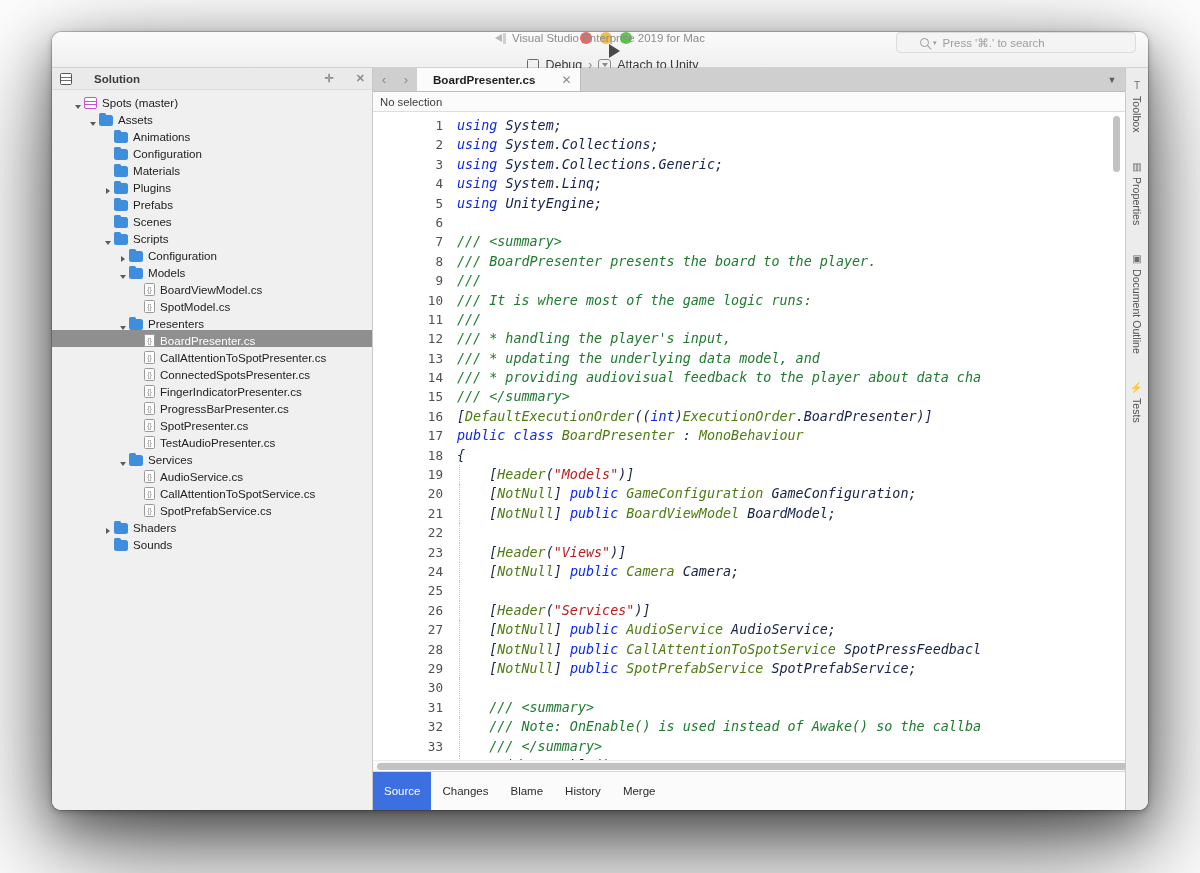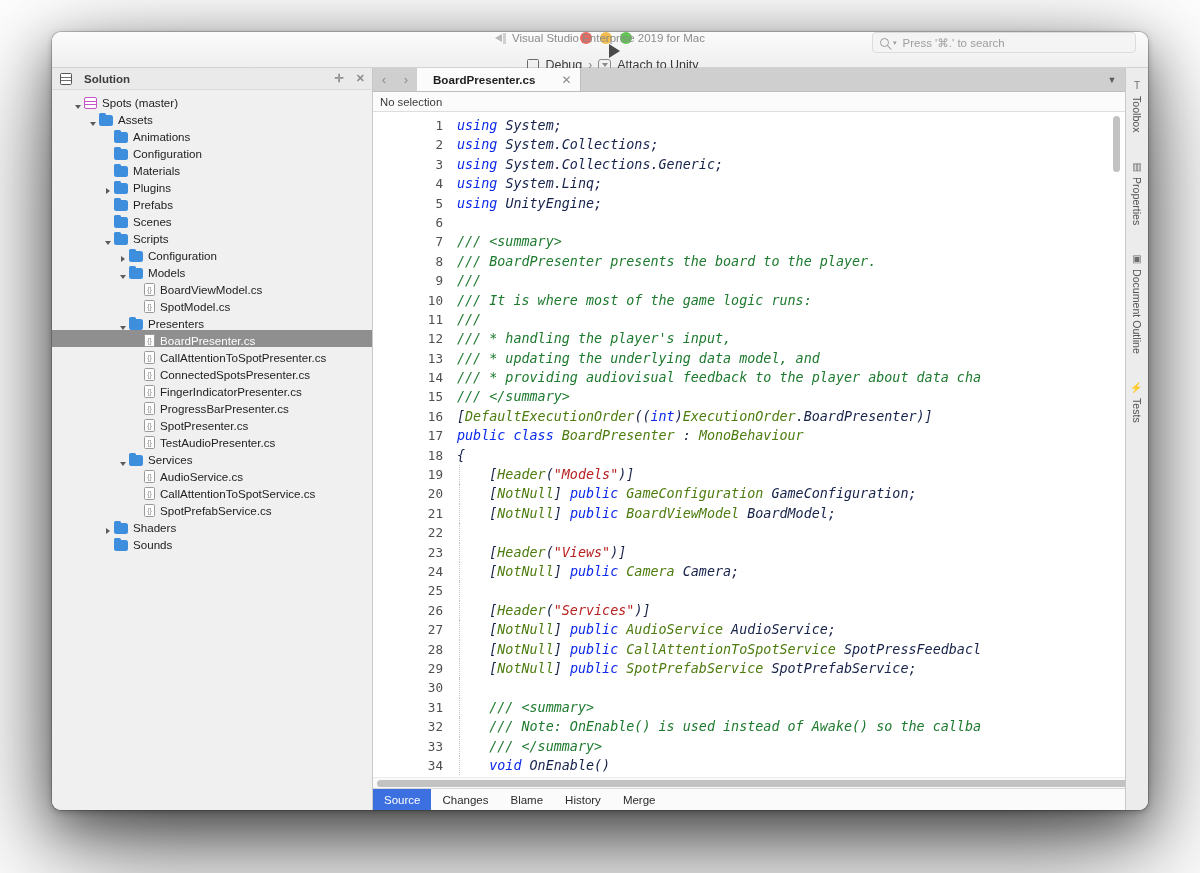--- a/index.html
+++ b/index.html
@@ -87,24 +87,24 @@
     border-top: 4.5px solid transparent;
     border-bottom: 4.5px solid transparent;
   }
   .vs-logo::after {
     content: ""; position: absolute; right: 0; top: 0;
     width: 3px; height: 11px; background: #d0d0d0;
   }
 
   .search-box {
     position: absolute; right: 12px;
-    width: 264px; height: 21px;
+    width: 240px; height: 21px;
     background: #f4f4f4;
     border: 1px solid #dcdcdc; border-radius: 4px;
-    display: flex; align-items: center; padding: 0 7px; gap: 4px;
+    display: flex; align-items: center; padding: 0 23px; gap: 4px;
   }
   .mag {
     width: 9px; height: 9px; border: 1.4px solid #9a9a9a;
     border-radius: 50%; position: relative; flex: none;
   }
   .mag::after {
     content: ""; position: absolute; right: -3.5px; bottom: -2.5px;
     width: 4.5px; height: 1.4px; background: #9a9a9a;
     transform: rotate(45deg);
   }
@@ -116,21 +116,21 @@
 
   
   .sidebar {
     width: 321px; flex: none;
     background: #f0f0f0;
     border-right: 1px solid #c8c8c8;
     display: flex; flex-direction: column;
   }
   .pad-header {
     height: 22px; display: flex; align-items: center;
-    padding: 0 7px 0 8px; gap: 12px;
+    padding: 0 7px 0 8px; gap: 22px;
     background: #eaeaea; border-bottom: 1px solid #dadada;
     font-size: 11.5px; color: #3c3c3c; font-weight: bold;
   }
   .sol-icon {
     width: 12px; height: 12px; flex: none;
     border: 1.4px solid #555; border-radius: 1.5px;
     background: linear-gradient(#fff 0 28%, #6e6e6e 28% 40%, #fff 40% 60%, #6e6e6e 60% 72%, #fff 72%);
   }
   .pad-header .spacer { flex: 1; }
   .pin-icon, .x-icon { color: #8e8e8e; font-size: 11px; line-height: 1; }
@@ -246,21 +246,21 @@
   .hscroll-track {
     position: absolute; left: 0; right: 0; bottom: 0;
     height: 11px; background: #fafafa; border-top: 1px solid #ececec;
   }
   .hscroll-thumb {
     position: absolute; left: 4px; top: 2px;
     width: 800px; height: 7px; border-radius: 4px; background: #c2c2c2;
   }
 
   .bottom-tabs {
-    height: 22px; background: #fbfbfb;
+    height: 39px; background: #fbfbfb;
     border-top: 1px solid #d8d8d8;
     display: flex; align-items: stretch; padding-left: 0;
   }
   .btab {
     display: flex; align-items: center; padding: 0 11px;
     font-size: 11.5px; color: #2b2b2b;
   }
   .btab.active { background: #3c6fe0; color: #ffffff; }
 
   

